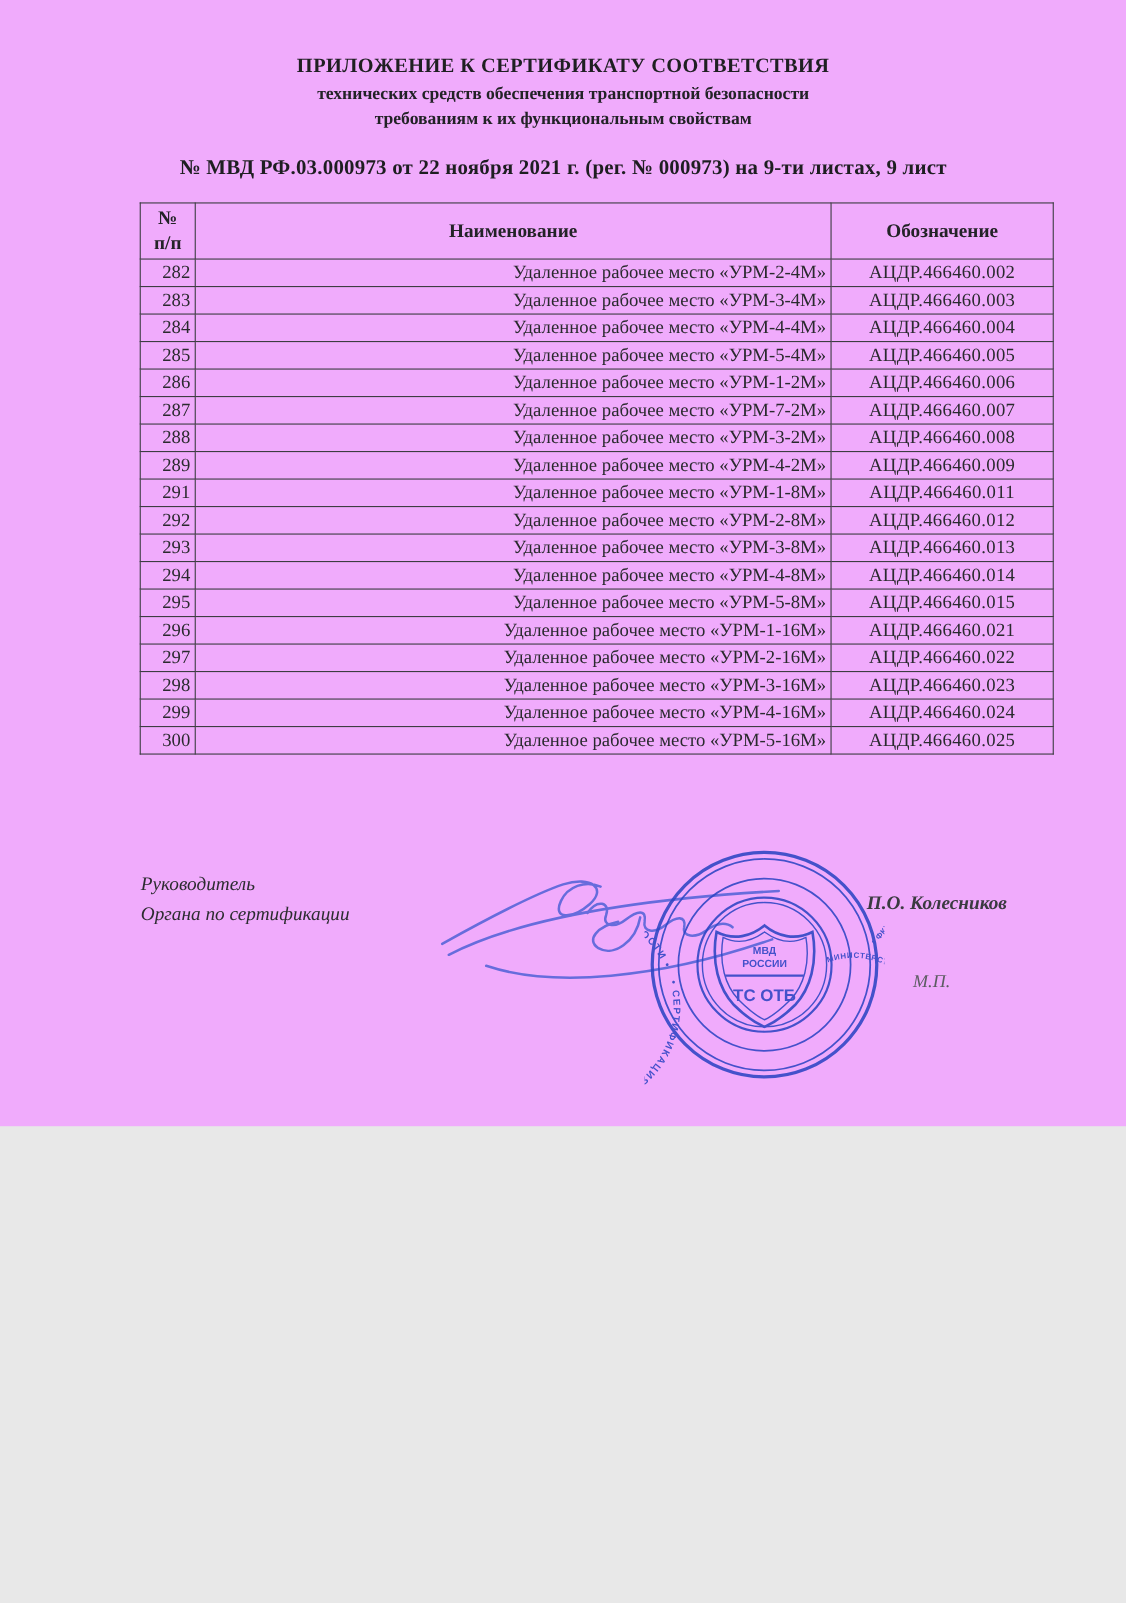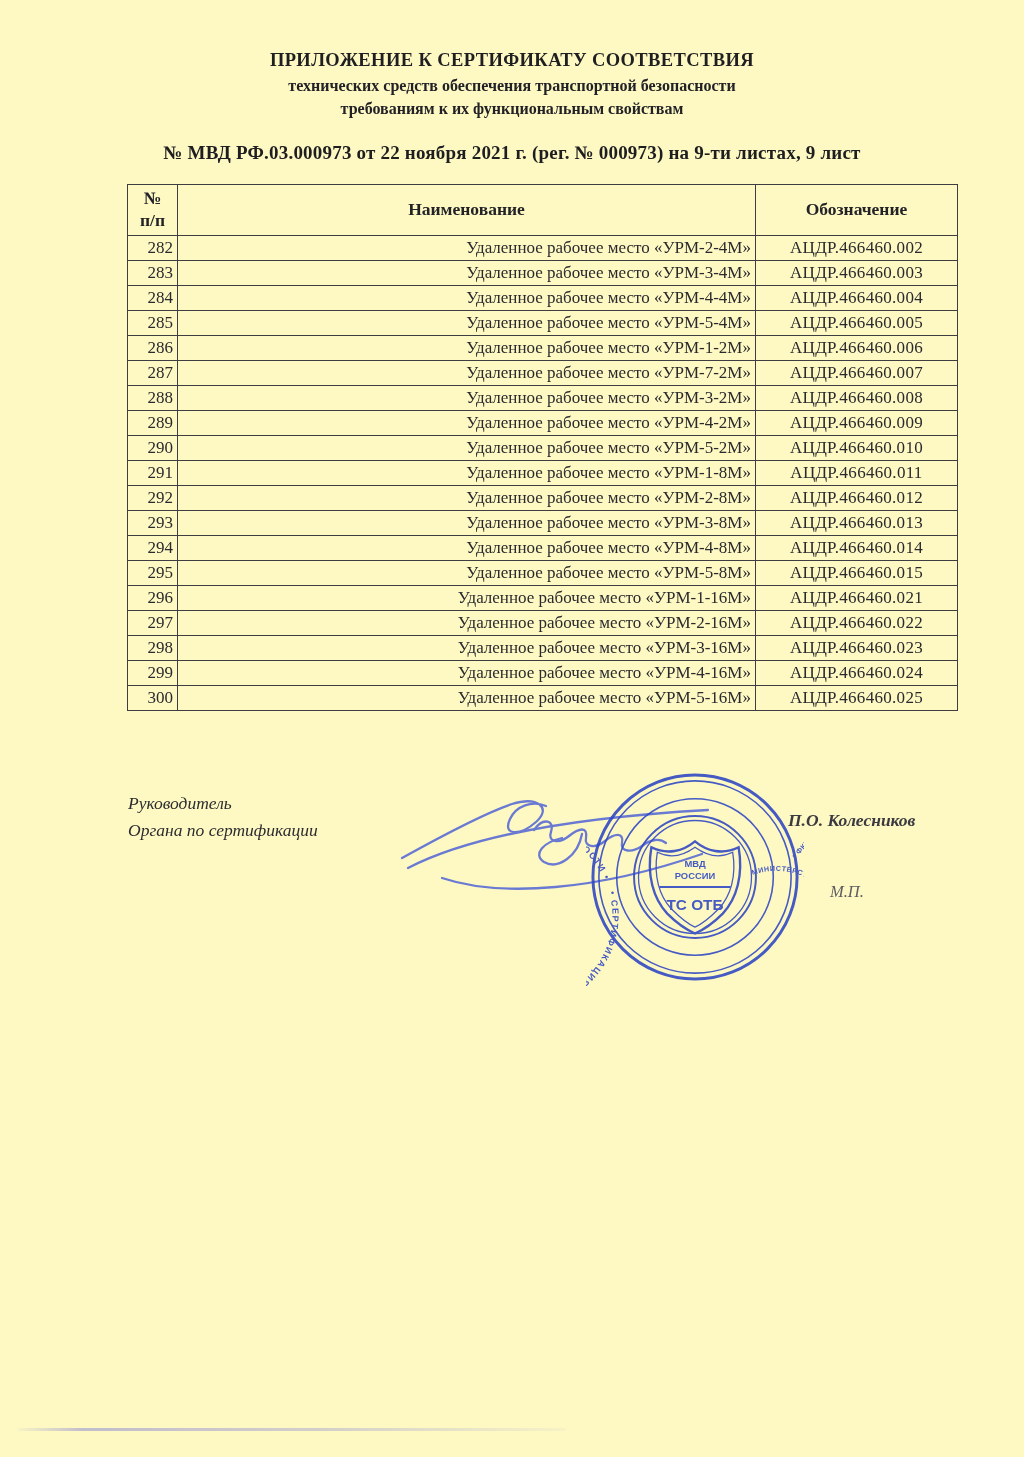--- a/index.html
+++ b/index.html
@@ -1,18 +1,18 @@
 <!DOCTYPE html>
 <html lang="ru"><head>
 <meta charset="utf-8">
 <style>
   html,body { margin:0; padding:0; background:#e8e8e8; }
   .page {
-    position:relative; width:1024px; height:1457px;
-    background:#fef9c3; margin:0 auto; overflow:hidden;
+    position:relative; width:1024px; height:1024px;
+    background:#f0abfc; margin:0 auto; overflow:hidden;
     font-family:"Liberation Serif", serif; color:#232326;
   }
   
   .doc-header { position:absolute; top:50px; left:0; width:100%; text-align:center; font-weight:bold; }
   .title-1 { font-size:18.5px; letter-spacing:.4px; color:#1f1f22; }
   .title-2 { font-size:16px; margin-top:6px; color:#222226; }
   .title-3 { font-size:16px; margin-top:5px; color:#222226;text-align:center; }
   .cert-line { font-size:19px; margin-top:24px; letter-spacing:.2px; color:#1e1e21; }
   
   table.items {
@@ -120,25 +120,20 @@
           <td class="cell-num">288</td>
           <td class="cell-name">Удаленное рабочее место «УРМ-3-2М»</td>
           <td class="cell-desig">АЦДР.466460.008</td>
         </tr>
         <tr>
           <td class="cell-num">289</td>
           <td class="cell-name">Удаленное рабочее место «УРМ-4-2М»</td>
           <td class="cell-desig">АЦДР.466460.009</td>
         </tr>
         <tr>
-          <td class="cell-num">290</td>
-          <td class="cell-name">Удаленное рабочее место «УРМ-5-2М»</td>
-          <td class="cell-desig">АЦДР.466460.010</td>
-        </tr>
-        <tr>
           <td class="cell-num">291</td>
           <td class="cell-name">Удаленное рабочее место «УРМ-1-8М»</td>
           <td class="cell-desig">АЦДР.466460.011</td>
         </tr>
         <tr>
           <td class="cell-num">292</td>
           <td class="cell-name">Удаленное рабочее место «УРМ-2-8М»</td>
           <td class="cell-desig">АЦДР.466460.012</td>
         </tr>
         <tr>

